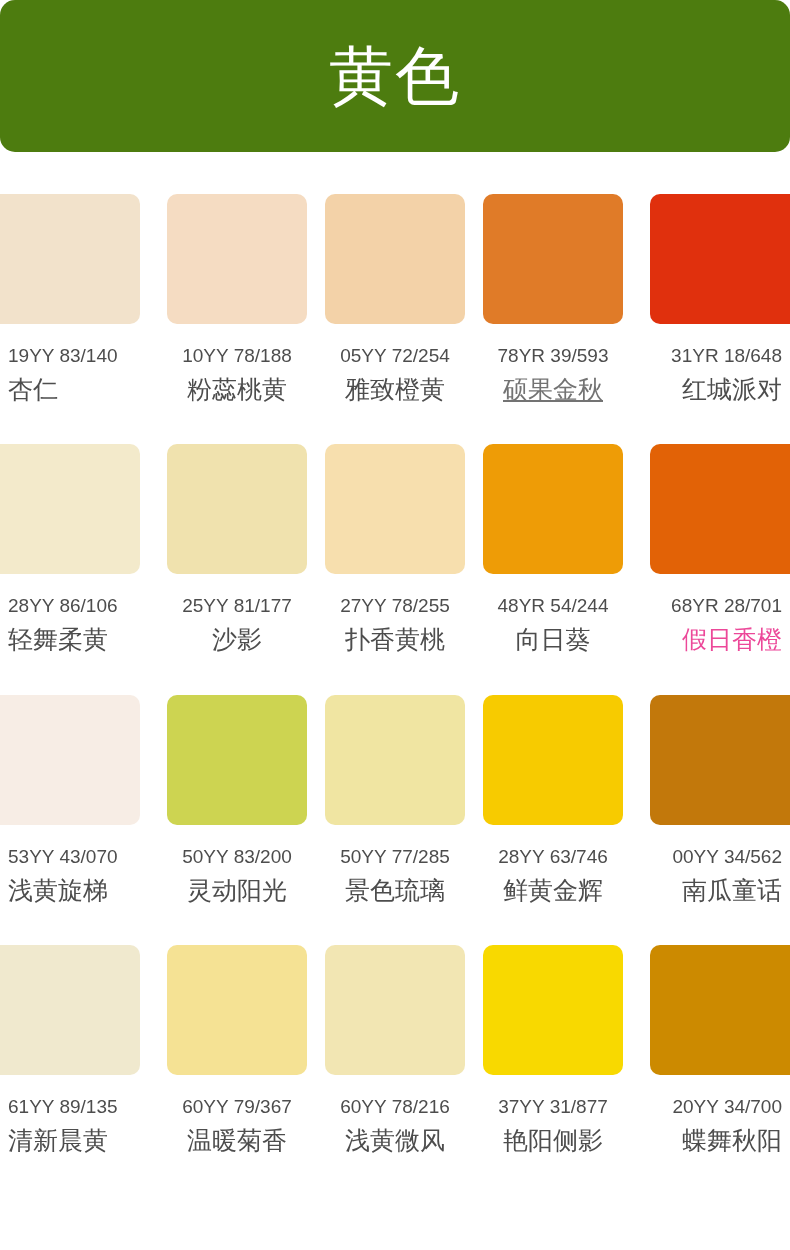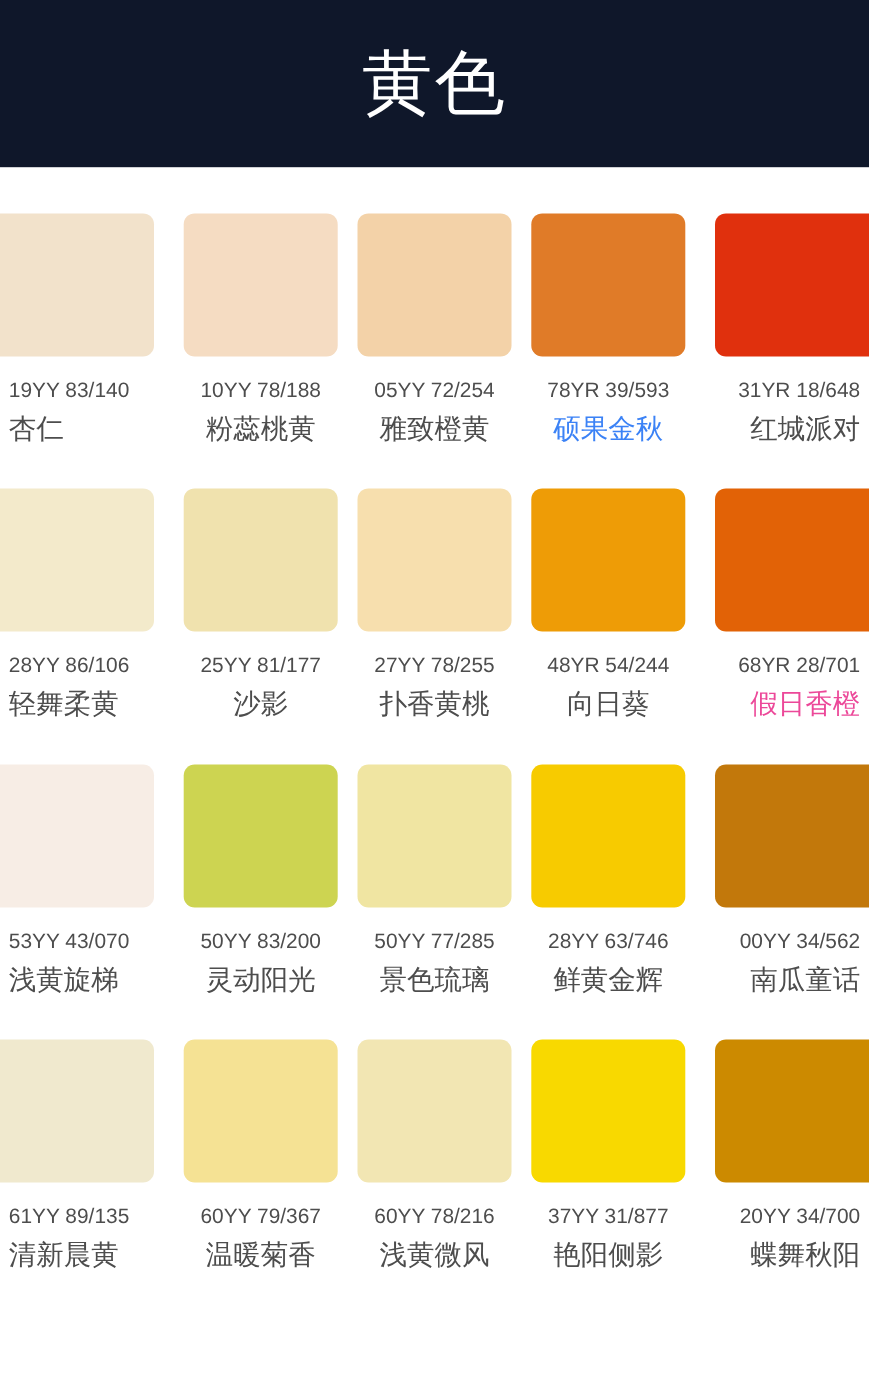--- a/index.html
+++ b/index.html
@@ -105,21 +105,21 @@
   .palette-row .swatch-cell:last-child .swatch-code,
   .palette-row .swatch-cell:last-child .swatch-name {
     text-align: right;
     align-self: flex-end;
     padding-right: 8px;
   }
 </style>
 </head>
 <body style="background: rgb(255, 255, 255);">
 
-<div class="header-banner" style="background: #0f172a;">
+<div class="header-banner" style="background: #4d7c0f; border-radius: 15px;">
   <div class="header-title" style="color: rgb(255, 255, 255);">黄色</div>
 </div>
 
 <div class="palette-grid">
     <div class="palette-row">
       <div class="swatch-cell">
         <div class="swatch-chip" style="background: rgb(242, 226, 203);"></div>
         <div class="swatch-code" style="color: rgb(77, 77, 77);">19YY 83/140</div>
         <div class="swatch-name" style="color: rgb(77, 77, 77);">杏仁</div>
       </div>
@@ -129,21 +129,21 @@
         <div class="swatch-name" style="color: rgb(77, 77, 77);">粉蕊桃黄</div>
       </div>
       <div class="swatch-cell">
         <div class="swatch-chip" style="background: rgb(243, 210, 168);"></div>
         <div class="swatch-code" style="color: rgb(77, 77, 77);">05YY 72/254</div>
         <div class="swatch-name" style="color: rgb(77, 77, 77);">雅致橙黄</div>
       </div>
       <div class="swatch-cell">
         <div class="swatch-chip" style="background: rgb(224, 123, 40);"></div>
         <div class="swatch-code" style="color: rgb(77, 77, 77);">78YR 39/593</div>
-        <div class="swatch-name" style="color: #3b82f6;">硕果金秋</div>
+        <div class="swatch-name" style="color: #737373; text-decoration: underline;">硕果金秋</div>
       </div>
       <div class="swatch-cell">
         <div class="swatch-chip" style="background: rgb(224, 48, 13);"></div>
         <div class="swatch-code" style="color: rgb(77, 77, 77);">31YR 18/648</div>
         <div class="swatch-name" style="color: rgb(77, 77, 77);">红城派对</div>
       </div>
     </div>
     <div class="palette-row">
       <div class="swatch-cell">
         <div class="swatch-chip" style="background: rgb(243, 234, 203);"></div>

